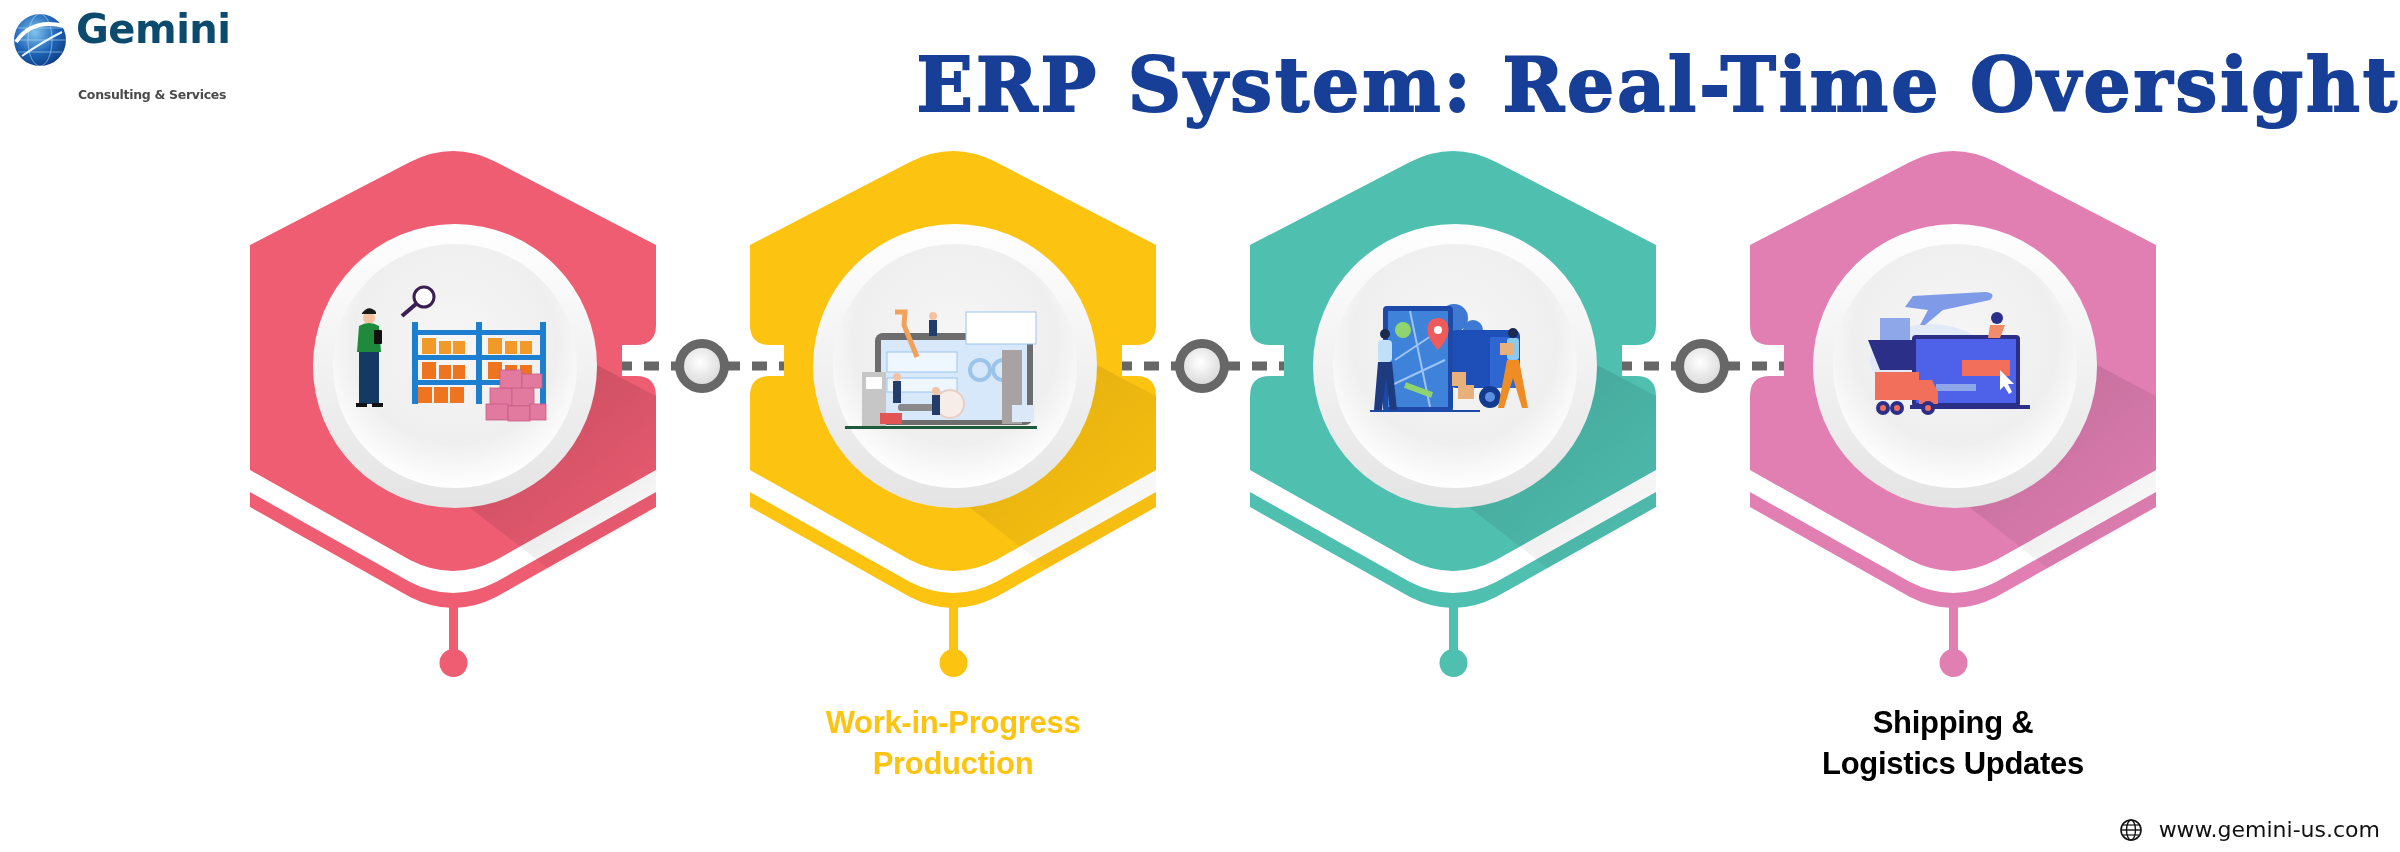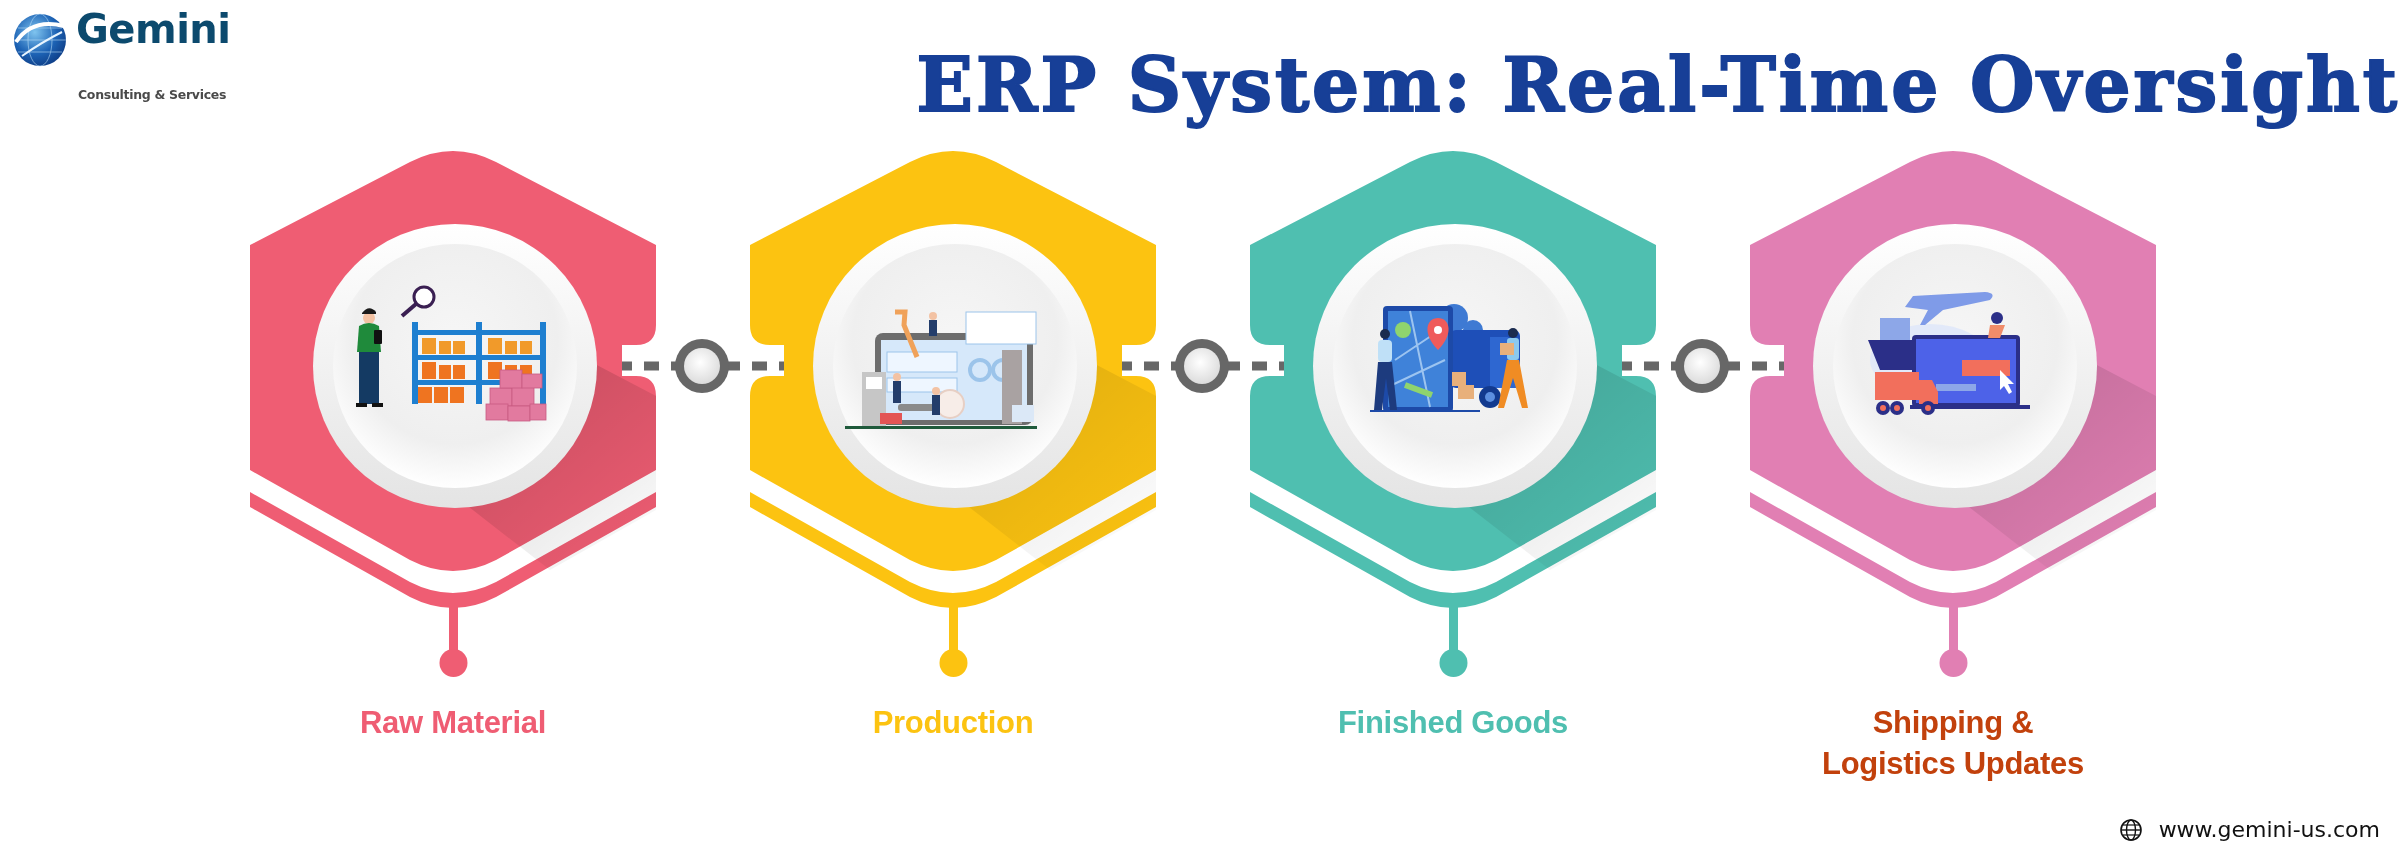--- a/index.html
+++ b/index.html
@@ -250,29 +250,28 @@
     <circle cx="1883" cy="408" r="3" fill="#f26f5c"></circle>
       <circle cx="1897" cy="408" r="3" fill="#f26f5c"></circle>
       <circle cx="1928" cy="408" r="3" fill="#f26f5c"></circle>
     <circle cx="1997" cy="318" r="6" fill="#2b2f88"></circle>
     <path d="M1990 325 L2005 325 L2000 338 L1988 338 Z" fill="#f08c6a"></path>
   </g>
 
 </svg>
 
 <div class="label" style="left:243px; top:702px; color:#ef5d73;">
-  <div>Raw Material</div>
 </div>
 <div class="label" style="left:743px; top:702px; color:#fcc311;">
+  <div>Work-in-Progress</div>
   <div>Production</div>
 </div>
 <div class="label" style="left:1243px; top:702px; color:#4fbfb0;">
-  <div>Finished Goods</div>
-</div>
-<div class="label" style="left:1743px; top:702px; color:#c2410c;">
+</div>
+<div class="label" style="left:1743px; top:702px; color:#000000;">
   <div>Shipping &amp;</div>
   <div>Logistics Updates</div>
 </div>
 
 <div class="footer">
   <svg width="24" height="24" viewBox="0 0 24 24">
     <circle cx="12" cy="12" r="10" fill="none" stroke="#111" stroke-width="1.6"></circle>
     <ellipse cx="12" cy="12" rx="4.5" ry="10" fill="none" stroke="#111" stroke-width="1.4"></ellipse>
     <line x1="2" y1="12" x2="22" y2="12" stroke="#111" stroke-width="1.4"></line>
     <line x1="4" y1="7" x2="20" y2="7" stroke="#111" stroke-width="1.2"></line>

